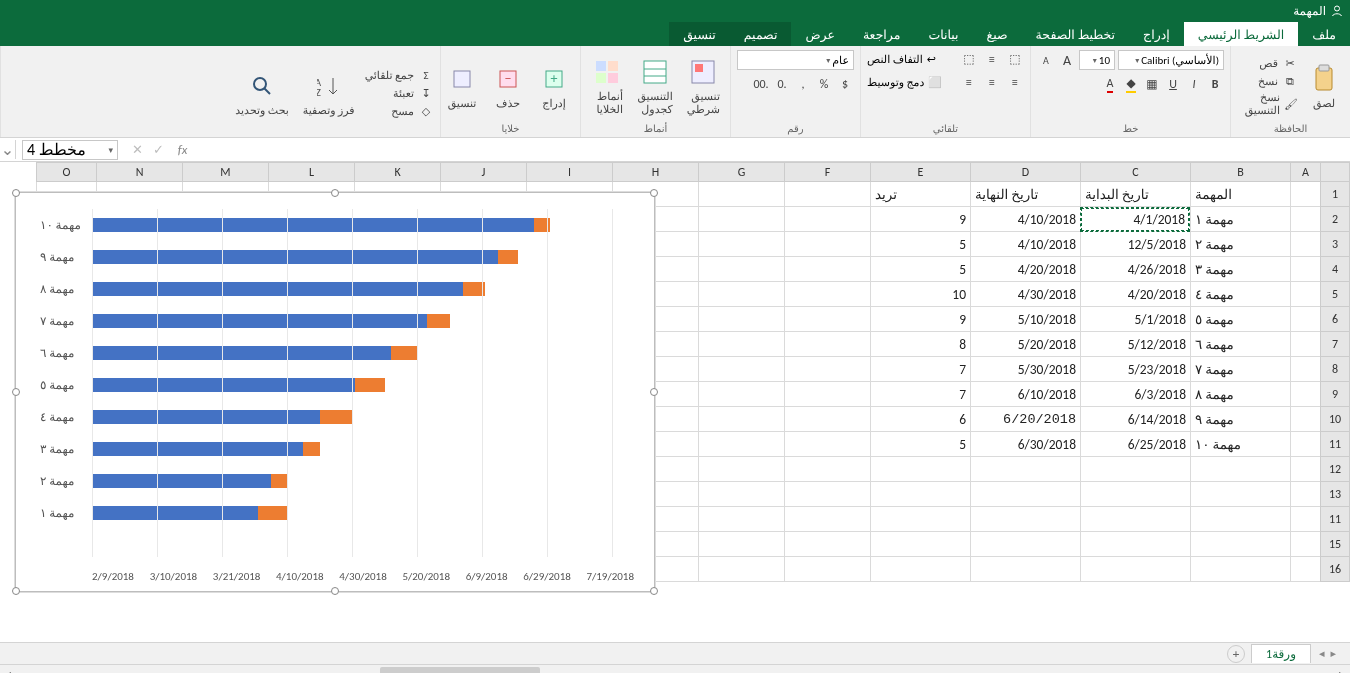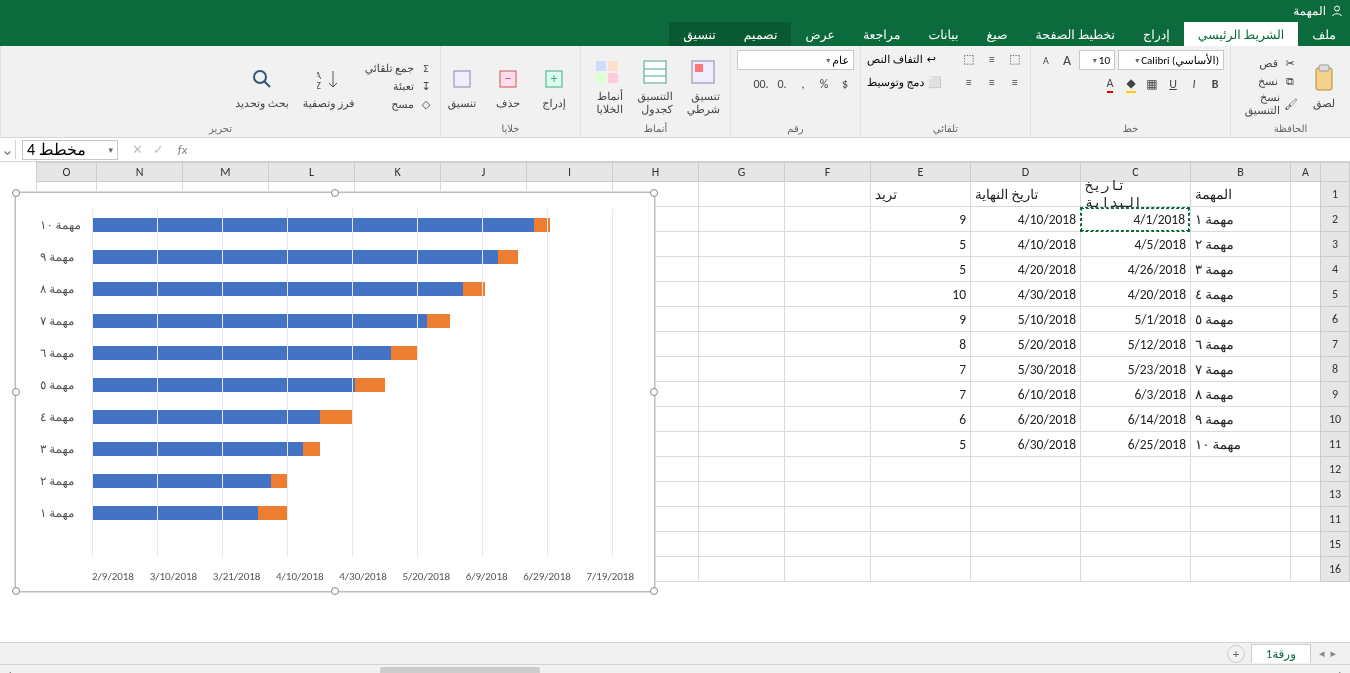--- a/index.html
+++ b/index.html
@@ -314,21 +314,20 @@
       <div class="big-btn">
           <span class="ico">
             <svg width="24" height="24">
               <circle cx="10" cy="10" r="6" fill="none" stroke="#357" stroke-width="2"></circle>
               <line x1="14" y1="14" x2="20" y2="20" stroke="#357" stroke-width="2"></line>
             </svg>
           </span>
           <span>بحث وتحديد</span>
         </div>
     </div>
-    <div class="label">تحرير</div>
   </div>
 </div>
 
 <div class="fx-row">
   <div class="fx-expand">⌄</div>
   <div class="namebox">
     <span>مخطط 4</span>
     <span class="caret">▾</span>
   </div>
   <div class="fx-icons">
@@ -373,21 +372,21 @@
       <div class="row-h">12</div>
       <div class="row-h">13</div>
       <div class="row-h">11</div>
       <div class="row-h">15</div>
       <div class="row-h">16</div>
     </div>
   <div class="cells" id="cells">
       <div class="cell-row">
         <div class="cell l" style="width: 30px;"></div>
         <div class="cell r" style="width: 100px;">المهمة</div>
-        <div class="cell r" style="width: 110px; font-family: Liberation Mono, monospace;">تاريخ البداية</div>
+        <div class="cell r" style="width: 110px;">تاريخ البداية</div>
         <div class="cell r" style="width: 110px;">تاريخ النهاية</div>
         <div class="cell r" style="width: 100px;">تريد</div>
         <div class="cell l" style="width: 86px;"></div>
         <div class="cell l" style="width: 86px;"></div>
         <div class="cell l" style="width: 86px;"></div>
         <div class="cell l" style="width: 86px;"></div>
         <div class="cell l" style="width: 86px;"></div>
         <div class="cell l" style="width: 86px;"></div>
         <div class="cell l" style="width: 86px;"></div>
         <div class="cell l" style="width: 86px;"></div>
@@ -407,21 +406,21 @@
         <div class="cell l" style="width: 86px;"></div>
         <div class="cell l" style="width: 86px;"></div>
         <div class="cell l" style="width: 86px;"></div>
         <div class="cell l" style="width: 86px;"></div>
         <div class="cell l" style="width: 86px;"></div>
         <div class="cell l" style="width: 60px;"></div>
       </div>
       <div class="cell-row">
         <div class="cell l" style="width: 30px;"></div>
         <div class="cell r" style="width: 100px;">مهمة ٢</div>
-        <div class="cell l" style="width: 110px;">4/5/2018</div>
+        <div class="cell l" style="width: 110px;">12/5/2018</div>
         <div class="cell l" style="width: 110px;">4/10/2018</div>
         <div class="cell l" style="width: 100px;">5</div>
         <div class="cell l" style="width: 86px;"></div>
         <div class="cell l" style="width: 86px;"></div>
         <div class="cell l" style="width: 86px;"></div>
         <div class="cell l" style="width: 86px;"></div>
         <div class="cell l" style="width: 86px;"></div>
         <div class="cell l" style="width: 86px;"></div>
         <div class="cell l" style="width: 86px;"></div>
         <div class="cell l" style="width: 86px;"></div>
@@ -527,21 +526,21 @@
         <div class="cell l" style="width: 86px;"></div>
         <div class="cell l" style="width: 86px;"></div>
         <div class="cell l" style="width: 86px;"></div>
         <div class="cell l" style="width: 86px;"></div>
         <div class="cell l" style="width: 60px;"></div>
       </div>
       <div class="cell-row">
         <div class="cell l" style="width: 30px;"></div>
         <div class="cell r" style="width: 100px;">مهمة ٩</div>
         <div class="cell l" style="width: 110px;">6/14/2018</div>
-        <div class="cell l" style="width: 110px;">6/20/2018</div>
+        <div class="cell l" style="width: 110px; font-family: Liberation Mono, monospace;">6/20/2018</div>
         <div class="cell l" style="width: 100px;">6</div>
         <div class="cell l" style="width: 86px;"></div>
         <div class="cell l" style="width: 86px;"></div>
         <div class="cell l" style="width: 86px;"></div>
         <div class="cell l" style="width: 86px;"></div>
         <div class="cell l" style="width: 86px;"></div>
         <div class="cell l" style="width: 86px;"></div>
         <div class="cell l" style="width: 86px;"></div>
         <div class="cell l" style="width: 86px;"></div>
         <div class="cell l" style="width: 86px;"></div>

